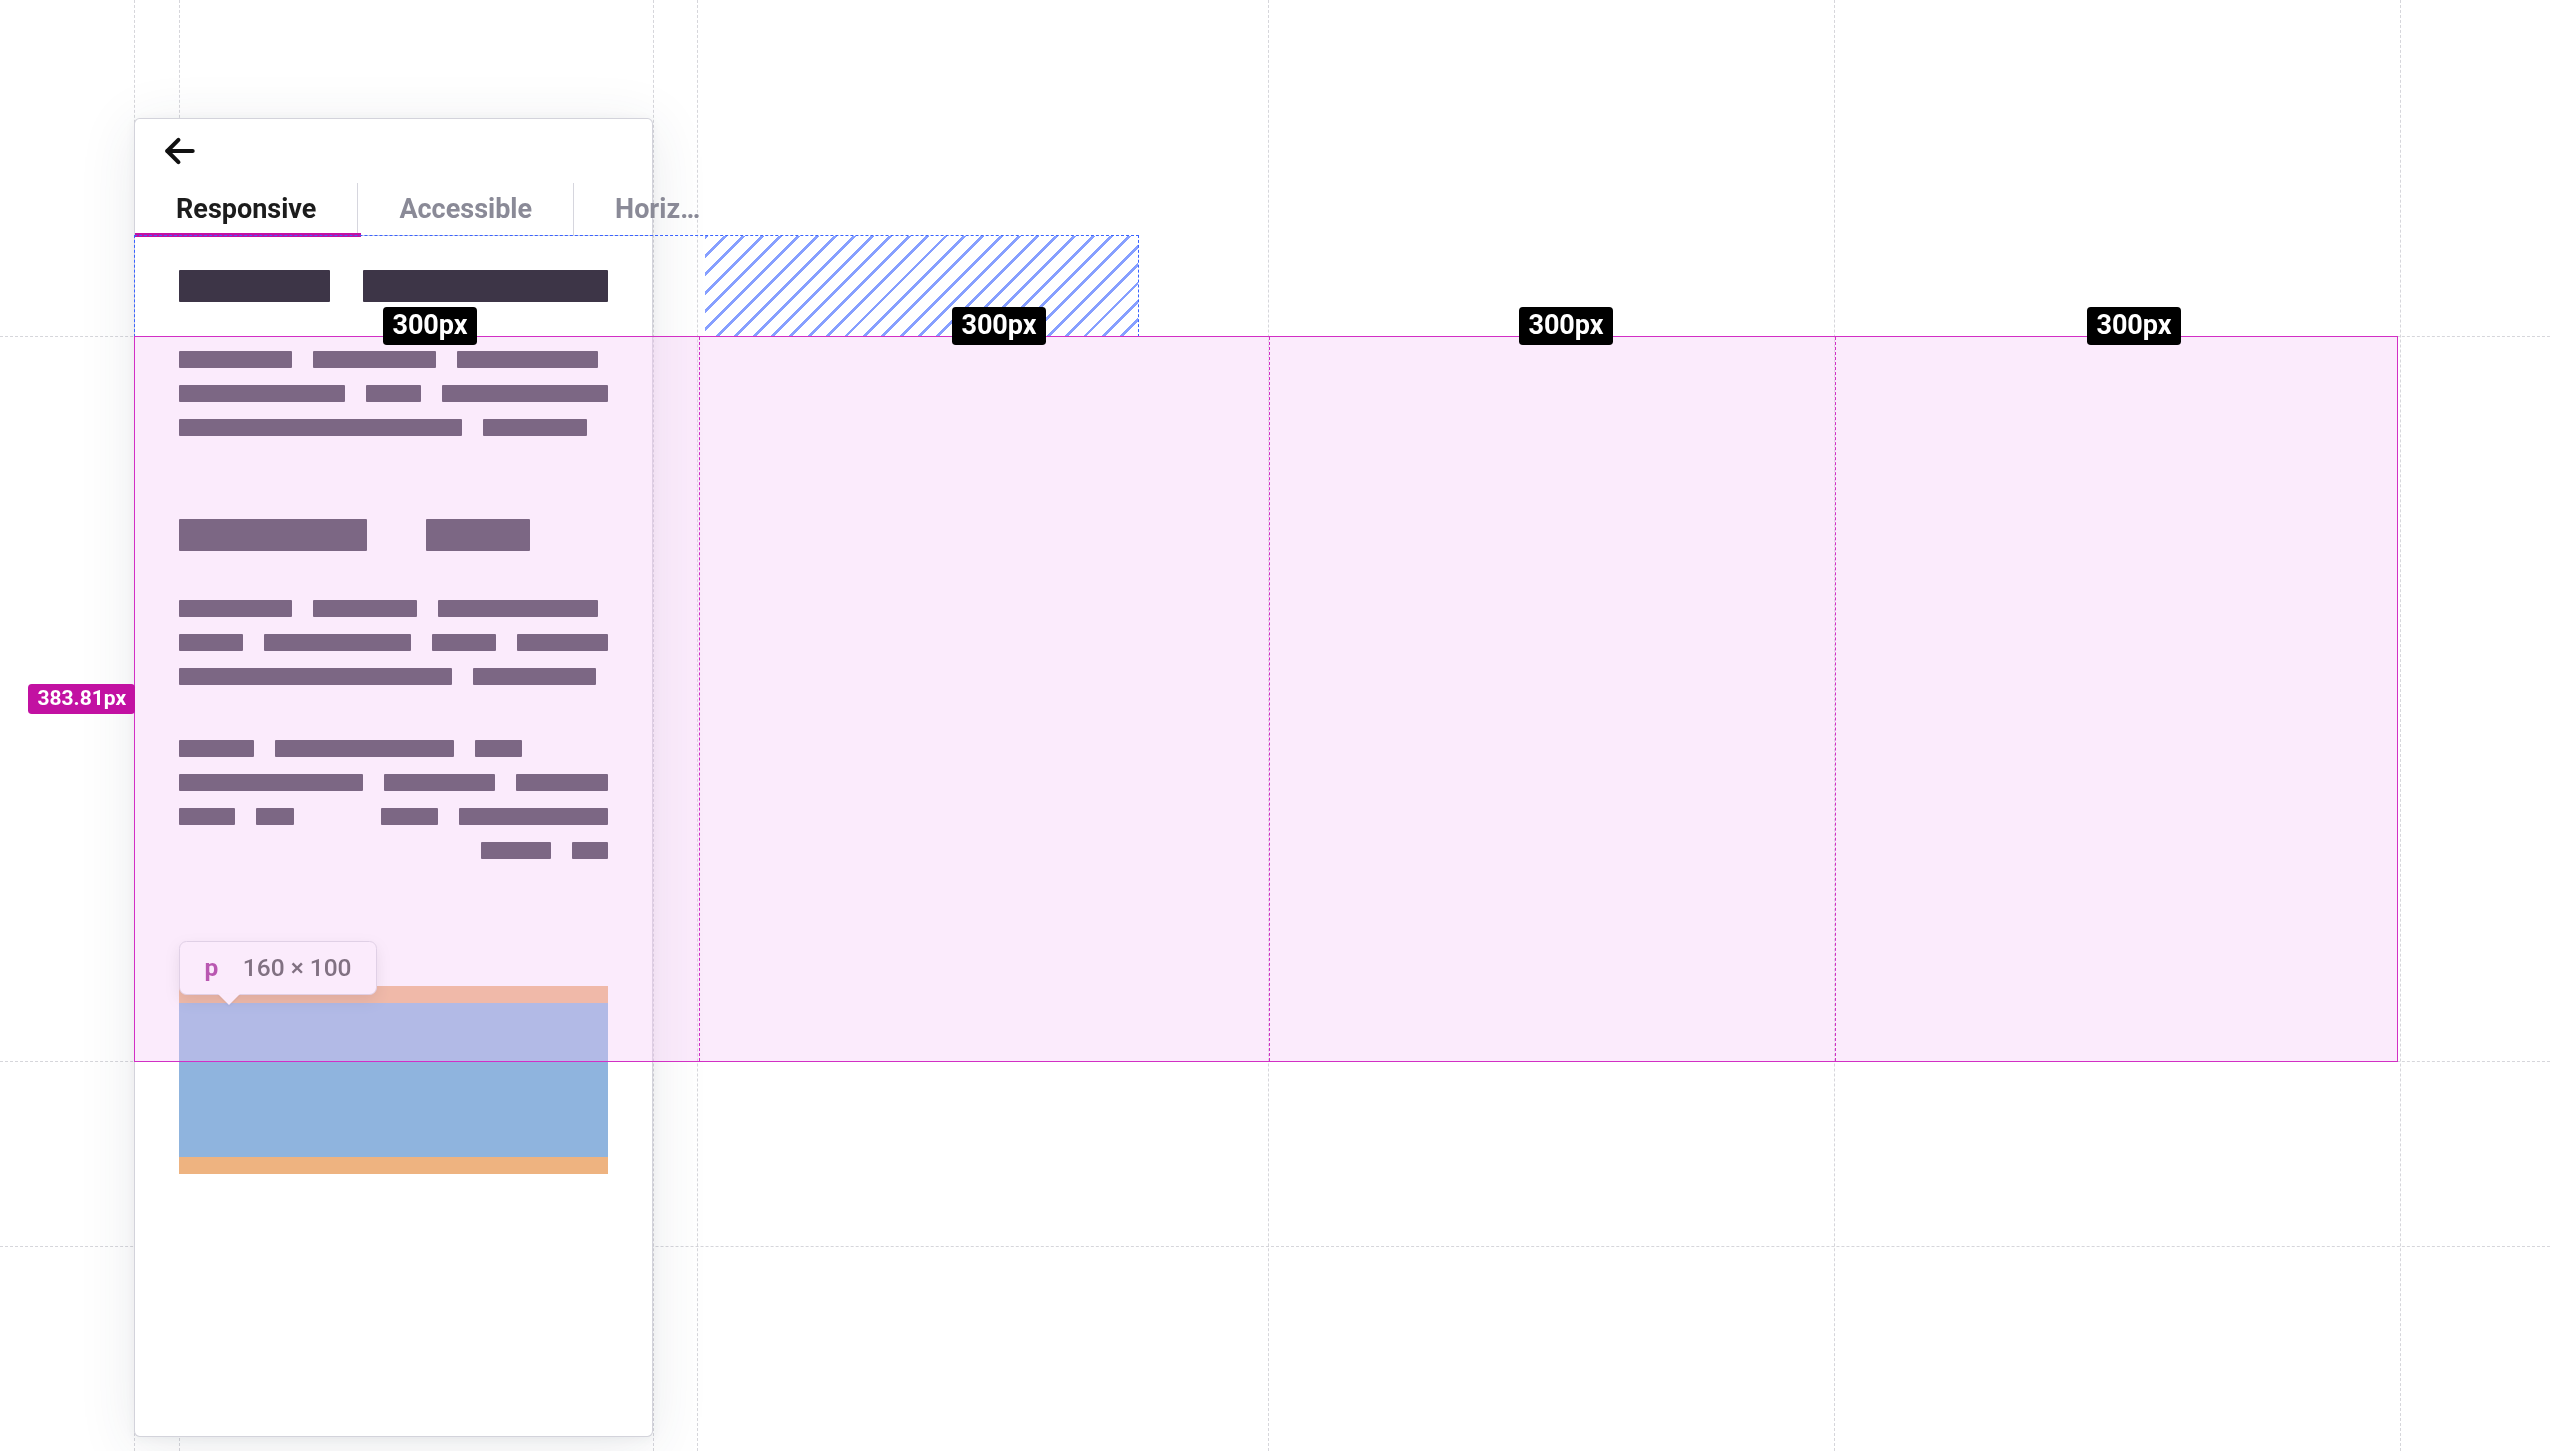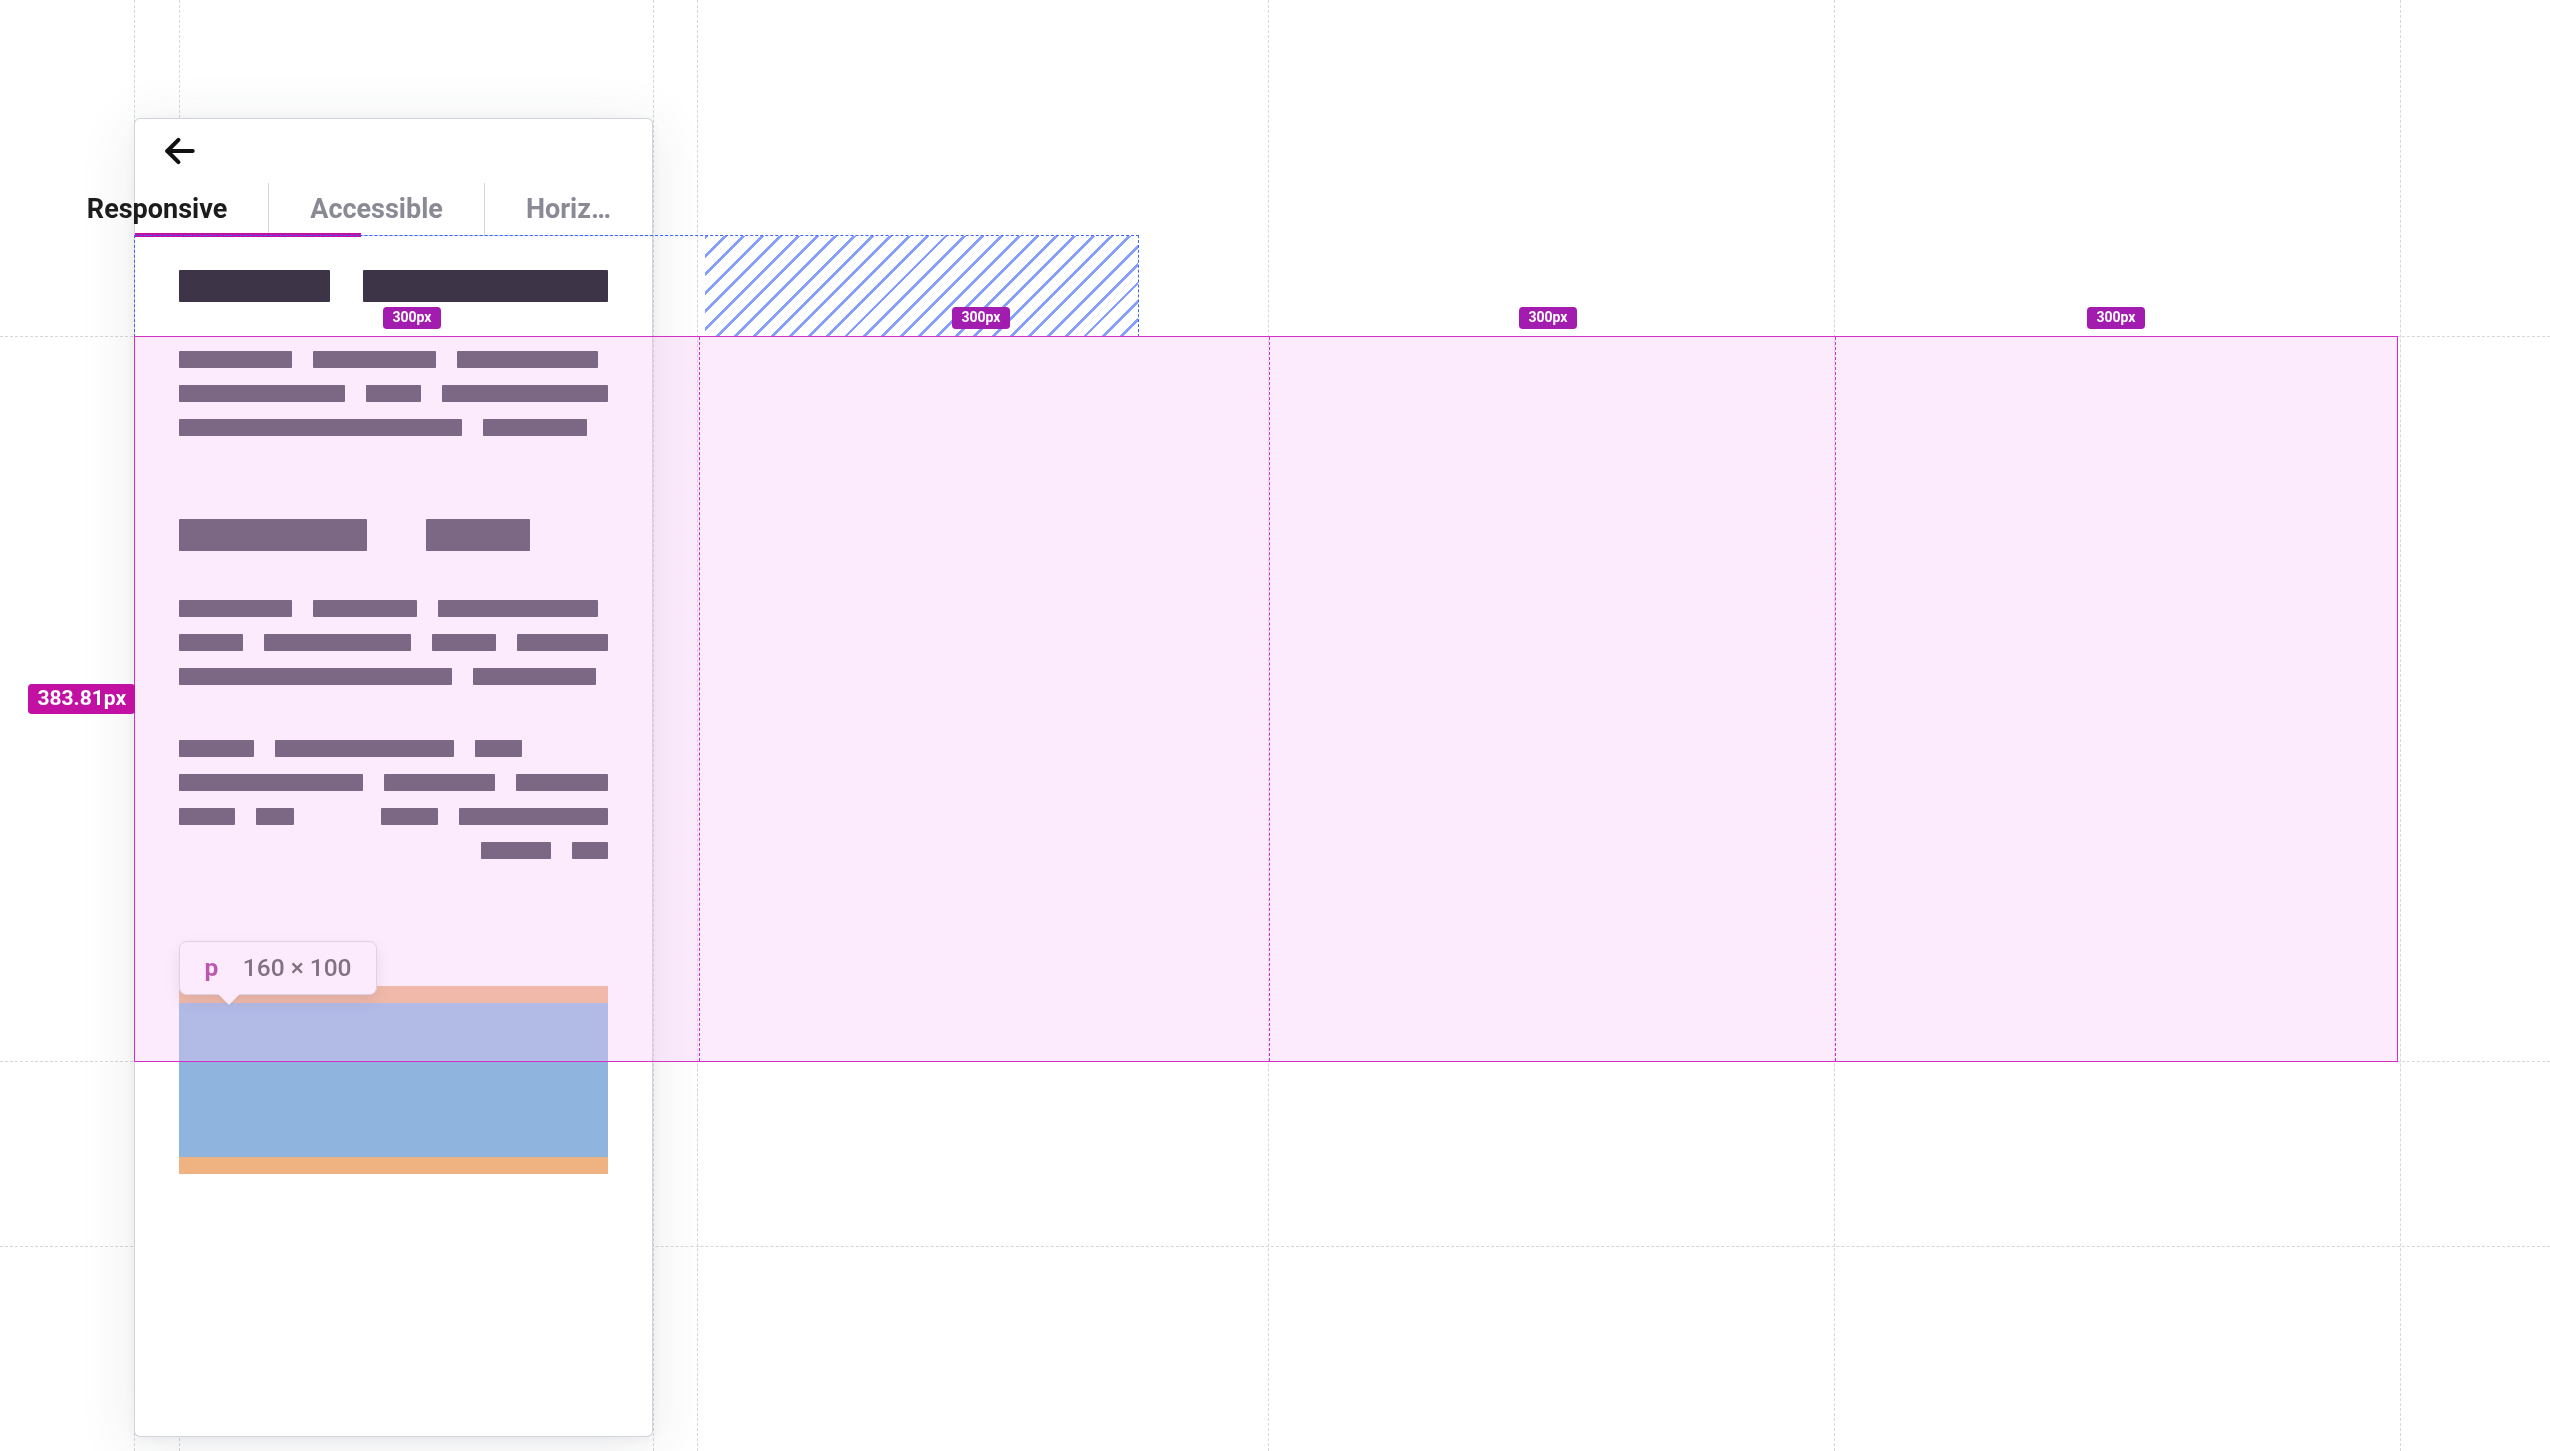--- a/index.html
+++ b/index.html
@@ -54,21 +54,20 @@
   }
   .back-arrow svg { display:block; }
 
   
   .tabs-row {
     position: relative;
     height: 53px;
     display: flex;
     align-items: stretch;
     border-bottom: 1.9px solid #d6d6de;
-    justify-content: flex-end;
   }
   .tab {
     height: 100%;
     display: flex;
     align-items: center;
     justify-content: center;
     font-size: 27px;
     font-weight: 700;
     padding: 0 41px;
     color: #8a8a97;
@@ -129,23 +128,23 @@
     position: absolute;
     top: 0;
     bottom: 0;
     width: 0;
     border-left: 1.9px dashed #d22fc5;
   }
 
   
   .chip {
     position: absolute;
-    background: #a21caf;
+    background: #000000;
     color: #ffffff;
-    font-size: 14px;
+    font-size: 27px;
     font-weight: 700;
     padding: 1.9px 9.4px 3.8px 9.4px;
     border-radius: 3.8px;
     white-space: nowrap;
     pointer-events: none;
   }
 
   
   .content {
     position: absolute;

